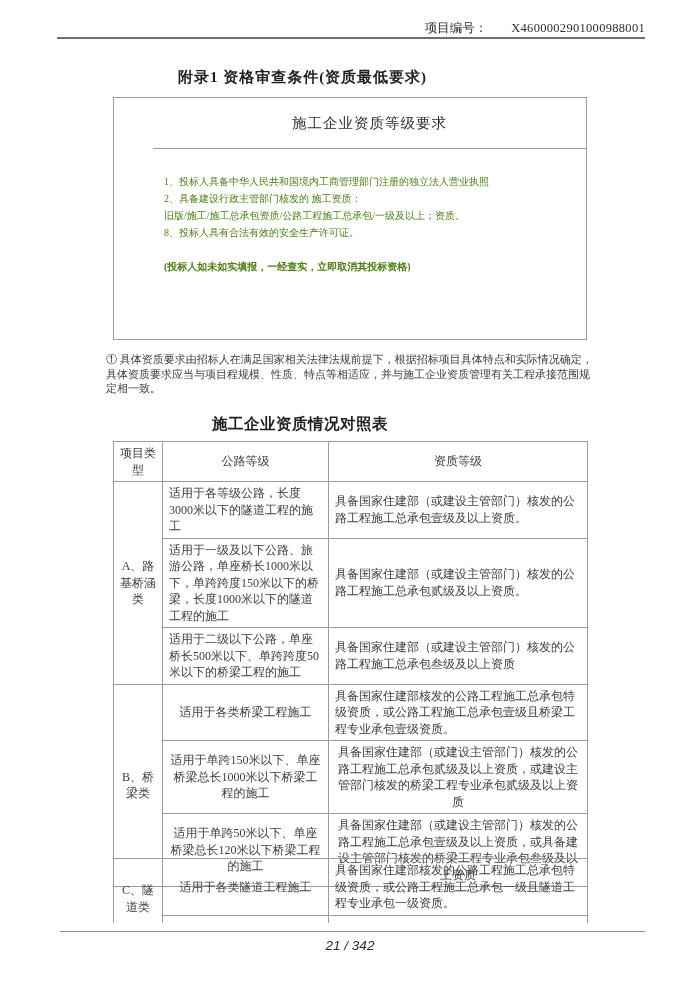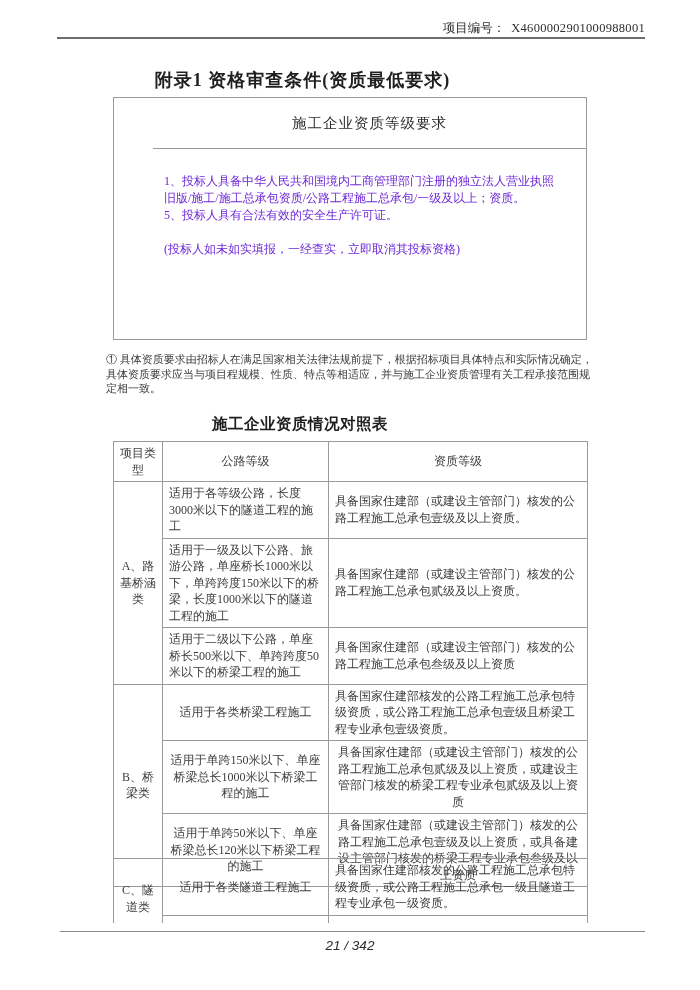--- a/index.html
+++ b/index.html
@@ -9,40 +9,40 @@
     background:#ffffff;
     font-family:"Liberation Serif","DejaVu Serif",serif;
     color:#3d3d3d;
     overflow:hidden;
   }
   
   .hdr{
     position:absolute;top:20px;left:57px;width:588px;
     text-align:right;font-size:12.5px;color:#2e2e2e;
   }
-  .hdr .num{margin-left:6px;letter-spacing:.3px;}
+  .hdr .num{margin-left:24px;letter-spacing:.3px;}
   .hdr-rule{position:absolute;top:37px;left:57px;width:588px;height:2px;background:#6e6e6e;}
   
   .title{
     position:absolute;top:68px;left:0;width:605px;
-    text-align:center;font-size:18px;font-weight:bold;color:#1f1f1f;
+    text-align:center;font-size:15px;font-weight:bold;color:#1f1f1f;
     letter-spacing:1px;
   }
   
   .reqbox{
     position:absolute;top:97px;left:113px;width:474px;height:243px;
     border:1px solid #9b9b9b;box-sizing:border-box;padding-left:39px;
   }
   .reqbox-title{
     height:50px;line-height:50px;text-align:center;
     font-size:14.5px;color:#2e2e2e;letter-spacing:1px;
     border-bottom:1px solid #9b9b9b;
   }
-  .reqbox-body{padding:24px 11px 0 11px;font-size:12px;line-height:17px;color:#6d28d9;}
-  .reqbox-body .warn{margin-top:17px;}
+  .reqbox-body{padding:24px 11px 0 11px;font-size:10px;line-height:17px;color:#4d7c0f;}
+  .reqbox-body .warn{margin-top:17px;font-weight:bold;}
   
   .note{
     position:absolute;top:352px;left:106px;width:489px;
     font-size:11px;line-height:14.5px;color:#3a3a3a;
   }
   
   .tbl-title{
     position:absolute;top:414px;left:0;width:600px;
     text-align:center;font-size:15.5px;font-weight:bold;color:#1f1f1f;
     letter-spacing:.5px;
@@ -84,22 +84,23 @@
     <span>项目编号：</span><span class="num">X4600002901000988001</span>
   </div>
   <div class="hdr-rule"></div>
 
   <div class="title">附录1  资格审查条件(资质最低要求)</div>
 
   <div class="reqbox">
     <div class="reqbox-title">施工企业资质等级要求</div>
     <div class="reqbox-body">
       <div>1、投标人具备中华人民共和国境内工商管理部门注册的独立法人营业执照</div>
+      <div>2、具备建设行政主管部门核发的 施工资质：</div>
       <div>旧版/施工/施工总承包资质/公路工程施工总承包/一级及以上；资质。</div>
-      <div>5、投标人具有合法有效的安全生产许可证。</div>
+      <div>8、投标人具有合法有效的安全生产许可证。</div>
       <div class="warn">(投标人如未如实填报，一经查实，立即取消其投标资格)</div>
     </div>
   </div>
 
   <div class="note">① 具体资质要求由招标人在满足国家相关法律法规前提下，根据招标项目具体特点和实际情况确定，具体资质要求应当与项目程规模、性质、特点等相适应，并与施工企业资质管理有关工程承接范围规定相一致。</div>
 
   <div class="tbl-title">施工企业资质情况对照表</div>
 
   <table class="qtab tab1">
     <colgroup>

